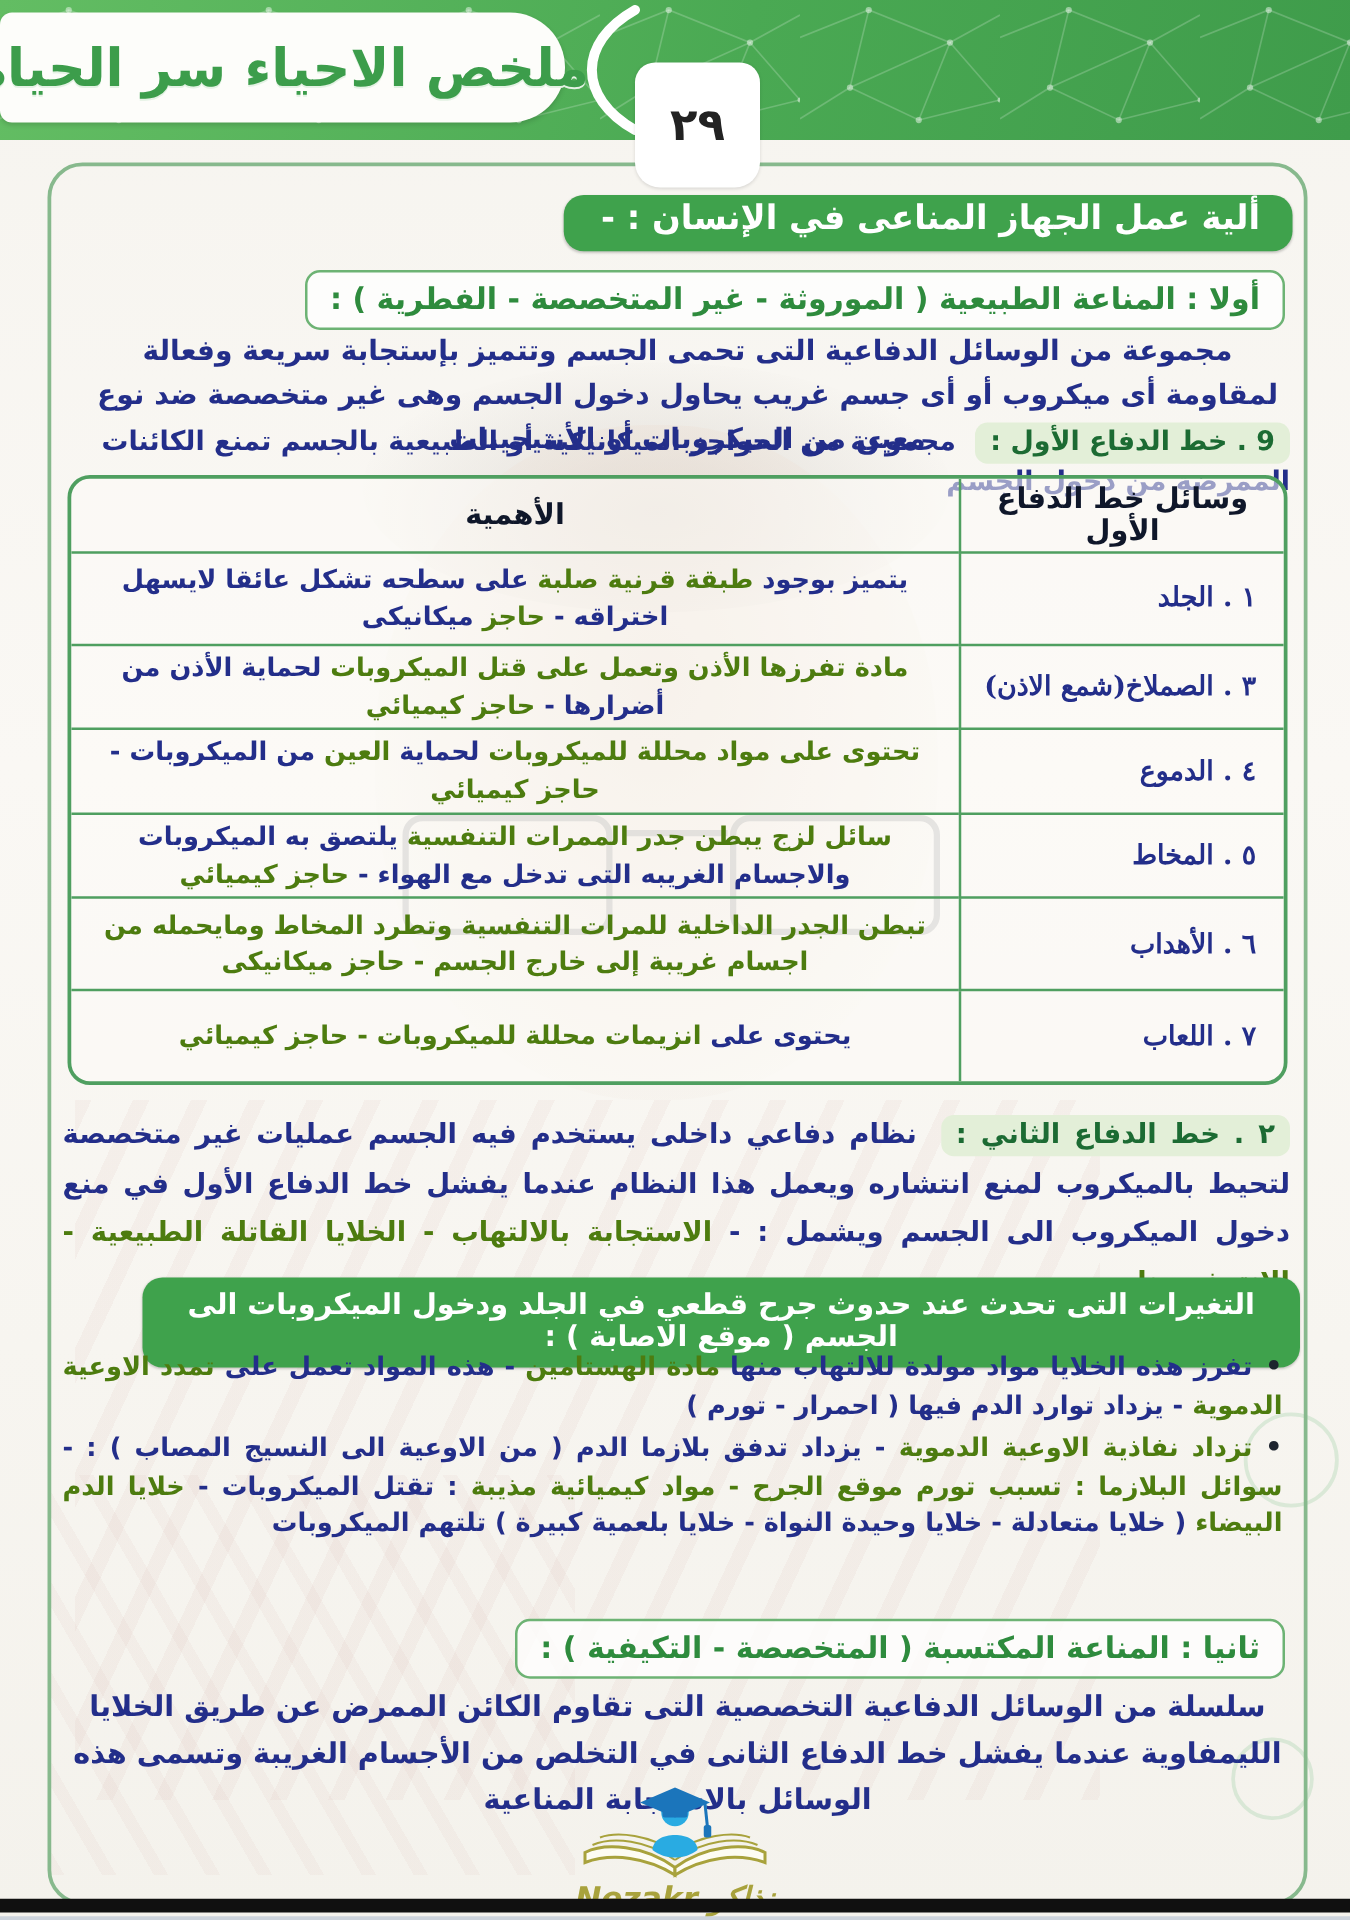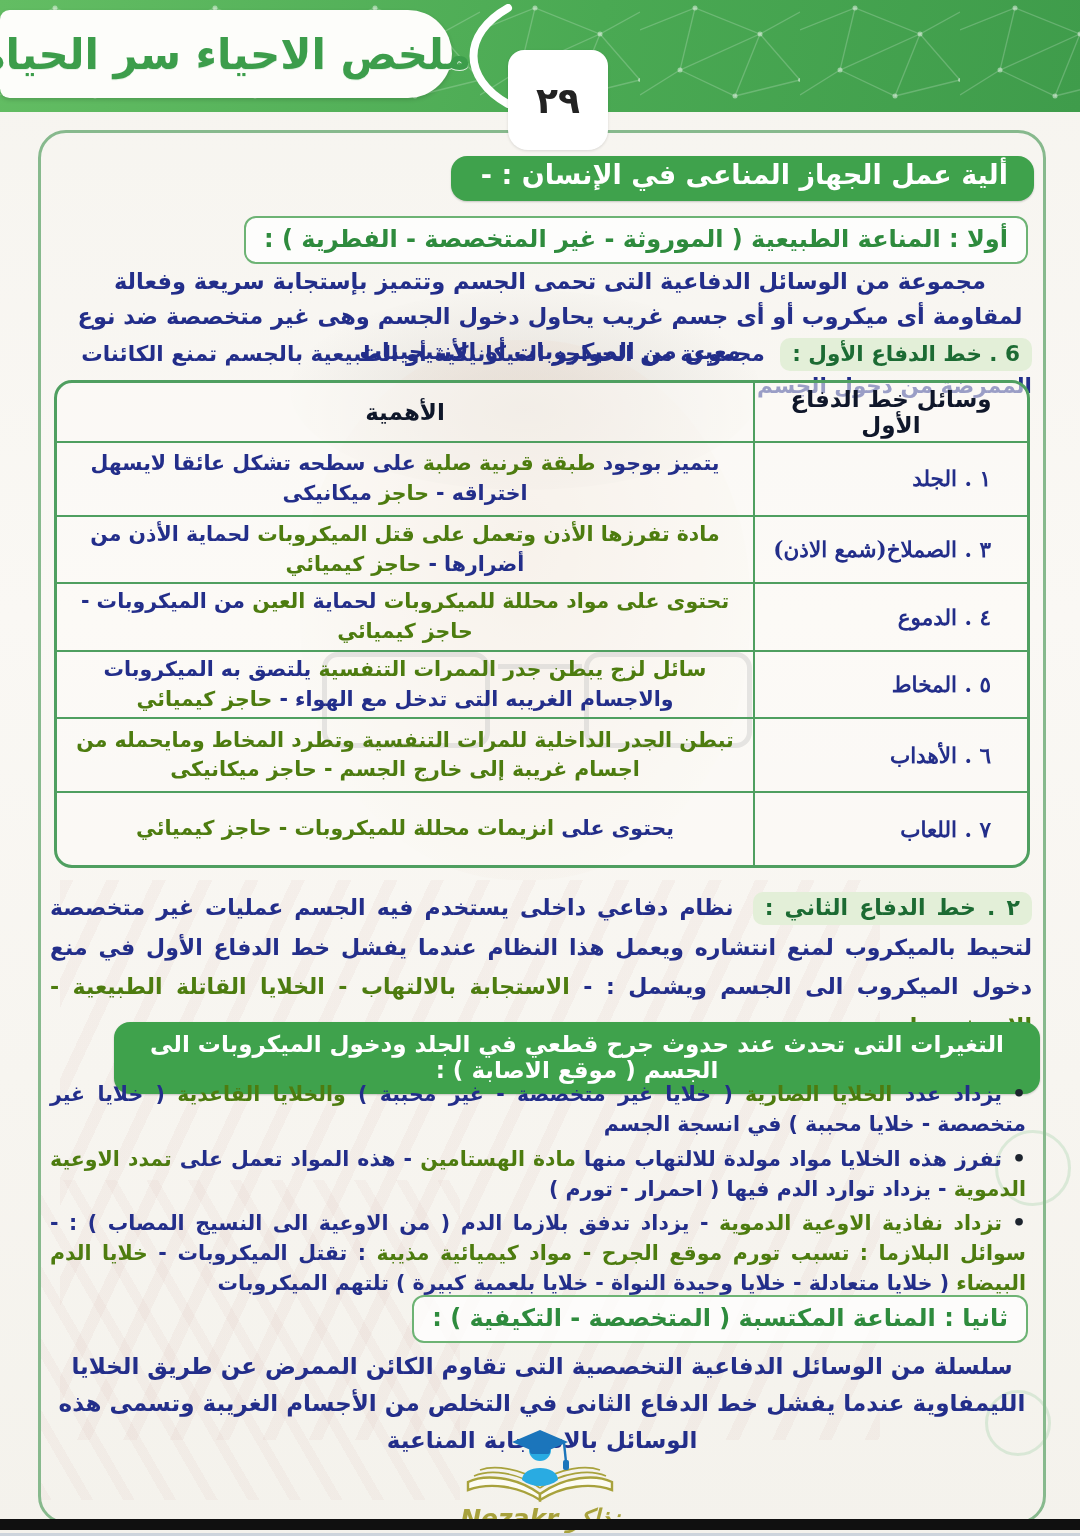--- a/index.html
+++ b/index.html
@@ -59,21 +59,21 @@
   .seg-blue{color:#232e8a;}
   .seg-red{color:#4d7c0f;}
   
   .table-wrap{top:240px;right:4px;left:4px;border:3px solid #4f9f60;border-radius:18px;overflow:hidden;
     background:rgba(253,252,248,.55);}
   table.def{width:100%;border-collapse:separate;border-spacing:0;}
   .def th,.def td{text-align:center;vertical-align:middle;padding:3px 12px;}
   .def th{height:42px;color:#0f172a;font-size:23px;border-bottom:2.5px solid #4f9f60;}
   .def td{font-size:20.5px;line-height:1.45;}
   .def td:first-child,.def th:first-child{width:224px;border-left:2.5px solid #4f9f60;}
-  .def td:first-child{color:#232e8a;font-size:21.5px;text-align:right;padding-right:36px;}
+  .def td:first-child{color:#232e8a;font-size:21.5px;text-align:right;padding-right:22px;}
   .def tbody tr:not(:last-child) td{border-bottom:2.5px solid #4f9f60;}
   .def tbody tr:nth-child(1) td{height:66px;}
   .def tbody tr:nth-child(2) td{height:58px;}
   .def tbody tr:nth-child(3) td{height:46px;}
   .def tbody tr:nth-child(4) td{height:44px;}
   .def tbody tr:nth-child(5) td{height:66px;}
   .def tbody tr:nth-child(6) td{height:66px;}
   .def tbody tr:nth-child(7) td{height:40px;}
   .def tbody tr:nth-child(8) td{height:42px;}
   .hcl{font-family:"DejaVu Serif","Liberation Serif",serif;}
@@ -146,21 +146,21 @@
     <span class="title-pill">ألية عمل الجهاز المناعى في الإنسان : -</span>
   </div>
 
   <div class="sec1-head">
     <span class="outline-box">أولا : المناعة الطبيعية ( الموروثة - غير المتخصصة - الفطرية ) :</span>
   </div>
 
   <p class="intro">مجموعة من الوسائل الدفاعية التى تحمى الجسم وتتميز بإستجابة سريعة وفعالة لمقاومة أى ميكروب أو أى جسم غريب يحاول دخول الجسم وهى غير متخصصة ضد نوع معين من الميكروبات أو الأنتيجينات</p>
 
   <p class="line1">
-    <span class="pill-label">6 . خط الدفاع الأول :</span>
+    <span class="pill-label">9 . خط الدفاع الأول :</span>
     <span class="blue-text">مجموعة من الحواجز الميكانيكية أو الطبيعية بالجسم تمنع الكائنات الممرضة من دخول الجسم</span>
   </p>
 
   <div class="table-wrap">
     <table class="def">
       <thead>
         <tr>
           <th>وسائل خط الدفاع الأول</th>
           <th>الأهمية</th>
         </tr>
@@ -197,21 +197,20 @@
 
   <p class="line2">
     <span class="pill-label">٢ . خط الدفاع الثاني :</span>
     <span><span class="seg-blue">نظام دفاعي داخلى يستخدم فيه الجسم عمليات غير متخصصة لتحيط بالميكروب لمنع انتشاره ويعمل هذا النظام عندما يفشل خط الدفاع الأول في منع دخول الميكروب الى الجسم ويشمل : - </span><span class="seg-red">الاستجابة بالالتهاب - الخلايا القاتلة الطبيعية - الانترفيرونات</span></span>
   </p>
 
   <div class="green-banner-pill">التغيرات التى تحدث عند حدوث جرح قطعي في الجلد ودخول الميكروبات الى الجسم ( موقع الاصابة ) :</div>
 
   <ul class="bullets">
 
-  <li><span class="bullet-dot">•</span><span><span class="seg-blue">يزداد عدد </span><span class="seg-red">الخلايا الصارية </span><span class="seg-blue">( خلايا غير متخصصة - غير محببة ) </span><span class="seg-red">والخلايا القاعدية </span><span class="seg-blue">( خلايا غير متخصصة - خلايا محببة ) في انسجة الجسم</span></span></li>
       <li><span class="bullet-dot">•</span><span><span class="seg-blue">تفرز هذه الخلايا مواد مولدة للالتهاب منها </span><span class="seg-red">مادة الهستامين </span><span class="seg-blue">- هذه المواد تعمل على </span><span class="seg-red">تمدد الاوعية الدموية </span><span class="seg-blue">- يزداد توارد الدم فيها ( احمرار - تورم )</span></span></li>
       <li><span class="bullet-dot">•</span><span><span class="seg-red">تزداد نفاذية الاوعية الدموية </span><span class="seg-blue">- يزداد تدفق بلازما الدم ( من الاوعية الى النسيج المصاب ) : - </span><span class="seg-red">سوائل البلازما : تسبب تورم موقع الجرح - مواد كيميائية مذيبة </span><span class="seg-blue">: تقتل الميكروبات - </span><span class="seg-red">خلايا الدم البيضاء </span><span class="seg-blue">( خلايا متعادلة - خلايا وحيدة النواة - خلايا بلعمية كبيرة ) تلتهم الميكروبات</span></span></li>
     </ul>
 
   <div class="sec2-head">
     <span class="outline-box">ثانيا : المناعة المكتسبة ( المتخصصة - التكيفية ) :</span>
   </div>
 
   <p class="closing">سلسلة من الوسائل الدفاعية التخصصية التى تقاوم الكائن الممرض عن طريق الخلايا الليمفاوية عندما يفشل خط الدفاع الثانى في التخلص من الأجسام الغريبة وتسمى هذه الوسائل بالاستجابة المناعية</p>
 

